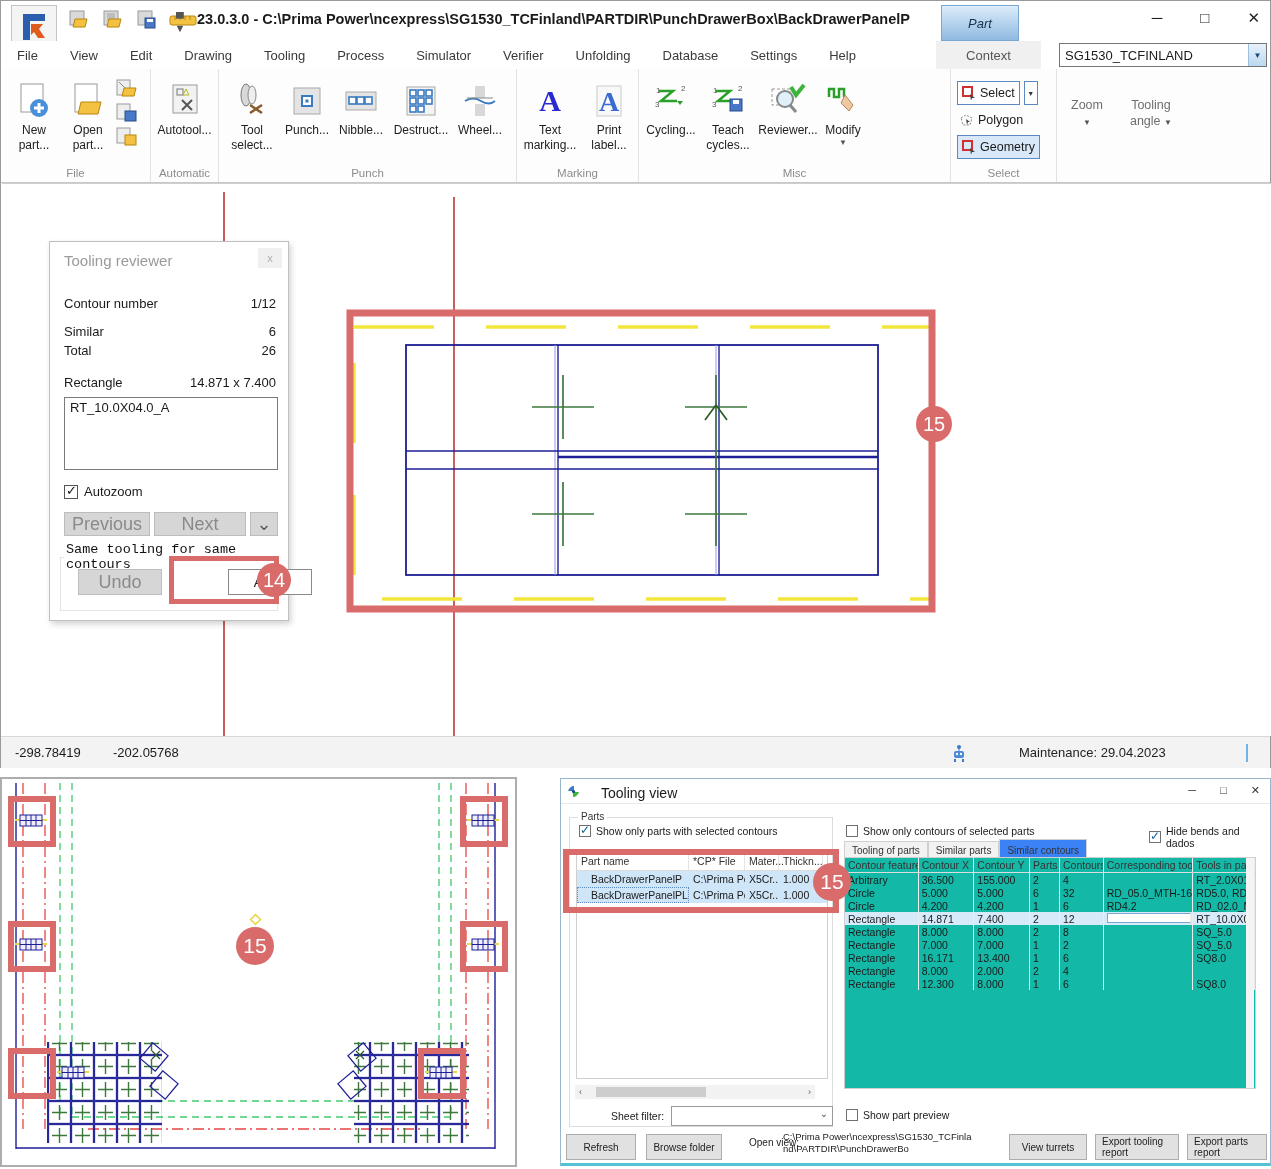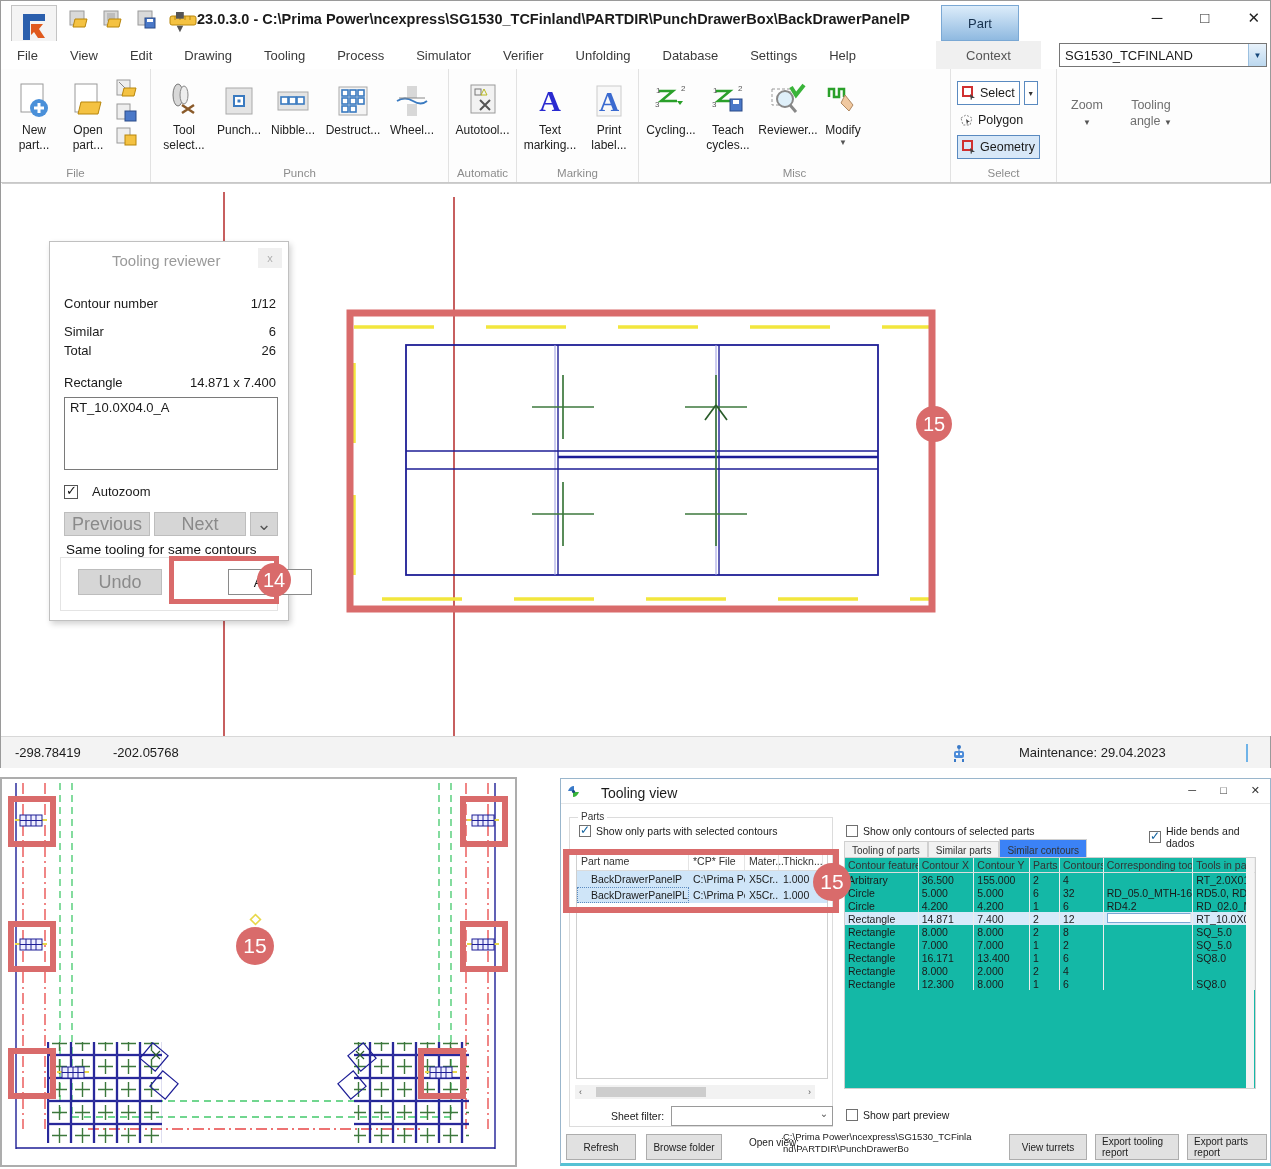--- a/index.html
+++ b/index.html
@@ -5,21 +5,21 @@
   * { margin:0; padding:0; box-sizing:border-box; }
   html,body { width:1271px; height:1169px; background:#fff; font-family:"Liberation Sans", sans-serif; color:#1a1a1a; overflow:hidden; }
 
   
   .main-window { position:absolute; left:0; top:0; width:1271px; height:768px; background:#fff; border:1px solid #9a9a9a; }
   .titlebar { position:absolute; left:0; top:0; width:100%; height:40px; background:#fff; }
   .app-logo { position:absolute; left:10px; top:4px; width:46px; height:44px; border:1px solid #c4c4c4; background:#f4f4f4; display:flex; align-items:center; justify-content:center; }
   .qat { position:absolute; left:66px; top:8px; display:flex; gap:10px; align-items:center; }
   .qat-chevron { position:absolute; left:172px; top:12px; color:#555; font-size:11px; line-height:10px; text-align:center; width:14px; }
   .win-title { position:absolute; left:196px; top:10px; font-size:14.5px; font-weight:bold; white-space:nowrap; }
-  .part-tab { position:absolute; left:940px; top:4px; width:78px; height:36px; background:linear-gradient(#dcecfa,#8fb9e0); border:1px solid #7aa8d4; display:flex; align-items:center; justify-content:center; font-size:13px; color:#16314e; }
+  .part-tab { position:absolute; left:940px; top:4px; width:78px; height:36px; background:linear-gradient(#dcecfa,#8fb9e0); border:1px solid #7aa8d4; display:flex; align-items:center; justify-content:center; font-size:13px; color:#16314e;font-style:italic; }
   .win-btns { position:absolute; right:10px; top:8px; display:flex; gap:38px; font-size:15px; color:#222; }
   .win-btns span { cursor:default; }
   .menubar { position:absolute; left:0; top:40px; width:100%; height:28px; background:#fff; display:flex; align-items:center; font-size:13px; color:#3a3a3a; }
   .menubar .mi { padding:5px 16px; }
   .context-wrap { position:absolute; left:935px; top:40px; width:105px; height:28px; background:#f0f0f0; display:flex; align-items:center; justify-content:center; font-size:13px; color:#555; }
   .machine-combo { position:absolute; left:1058px; top:42px; width:208px; height:24px; border:1px solid #767676; background:#fff; display:flex; align-items:center; font-size:13px; }
   .machine-combo .val { flex:1; padding-left:5px; white-space:nowrap; overflow:hidden; }
   .machine-combo .dd { width:18px; height:100%; background:linear-gradient(#e8f2fb,#bcd8ef); border-left:1px solid #9cc0e0; display:flex; align-items:center; justify-content:center; font-size:8px; color:#16477a; }
 
   
@@ -40,30 +40,30 @@
   
   .canvas { position:absolute; left:1px; top:182px; width:1269px; height:553px; background:#fff; border-top:1px solid #cfcfcf; }
   .canvas svg { position:absolute; left:0; top:0; }
 
   
   .badge { position:absolute; background:#d96b6b; color:#fff; border-radius:50%; display:flex; align-items:center; justify-content:center; font-size:20px; z-index:40; }
   .ann-rect { position:absolute; border:5px solid #d96b6b; z-index:30; }
 
   
   .dialog { position:absolute; left:48px; top:240px; width:240px; height:380px; background:#fff; border:1px solid #c0c0c0; box-shadow:2px 3px 6px rgba(0,0,0,.18); z-index:20; font-size:13px; }
-  .dlg-title { position:absolute; left:14px; top:10px; font-size:15px; color:#9a9a9a;margin-left:48px; }
+  .dlg-title { position:absolute; left:14px; top:10px; font-size:15px; color:#9a9a9a; }
   .dlg-close { position:absolute; right:6px; top:6px; width:24px; height:20px; background:#f0f0f0; color:#b0b0b0; display:flex; align-items:center; justify-content:center; font-size:11px; }
   .dlg-row { position:absolute; left:14px; right:12px; display:flex; justify-content:space-between; }
   .dlg-list { position:absolute; left:14px; top:155px; width:214px; height:73px; border:1px solid #7a7a7a; padding:2px 5px; font-size:13px; }
-  .dlg-check { position:absolute; left:14px; top:242px; display:flex; gap:14px; align-items:center;justify-content:space-between; }
+  .dlg-check { position:absolute; left:14px; top:242px; display:flex; gap:6px; align-items:center;justify-content:space-between; }
   .cbx { width:14px; height:14px; border:1px solid #555; background:#fff; position:relative; flex:none; }
   .cbx.on:after { content:"✓"; position:absolute; left:1px; top:-3px; font-size:13px; color:#111; }
   .dlg-btn { position:absolute; height:24px; background:#d6d6d6; border:1px solid #bdbdbd; color:#8a8a8a; display:flex; align-items:center; justify-content:center; font-size:18px; }
   .dlg-fieldset { position:absolute; left:10px; top:315px; width:218px; height:54px; border:1px solid #e4e4e4; }
-  .dlg-same { position:absolute; left:14px; top:300px; font-size:13.5px; color:#111; background:#fff; padding:0 2px; }
+  .dlg-same { position:absolute; left:14px; top:300px; font-size:13.5px; color:#111; background:#fff; padding:0 2px;font-family:Liberation Mono, monospace; }
   .btn-apply { position:absolute; left:178px; top:327px; width:84px; height:26px; background:#fff; border:1px solid #8a8a8a; color:#111; display:flex; align-items:center; justify-content:center; }
 
   
   .statusbar { position:absolute; left:0; top:735px; width:100%; height:32px; background:#f3f3f3; border-top:1px solid #d8d8d8; font-size:13px; display:flex; align-items:center; }
   .coord1 { position:absolute; left:14px; } .coord2 { position:absolute; left:112px; }
   .maint { position:absolute; left:1018px; color:#222; }
   .robot { position:absolute; left:948px; top:6px; }
   .sb-bar { position:absolute; left:1245px; top:7px; width:2px; height:18px; background:#6fb3e8; }
 
   
@@ -203,20 +203,35 @@
             <rect x="10" y="8" width="11" height="10" fill="#4a78c8" stroke="#2a4a88"></rect>
           </svg>
         <svg width="24" height="20" viewBox="0 0 24 20">
             <rect x="2" y="1" width="13" height="15" fill="#eee" stroke="#9a9a9a"></rect>
             <rect x="10" y="8" width="11" height="10" fill="#f4c242" stroke="#b8860b"></rect>
           </svg>
       </div>
       <div class="glabel">File</div>
     </div>
 
+    <div class="rgroup" style="width:68px; justify-content:center;">
+      <div class="rbtn" style="width:64px;">
+        <div class="ric">
+          <svg width="34" height="38" viewBox="0 0 34 38">
+              <rect x="5" y="3" width="24" height="28" fill="#f2f2f2" stroke="#9a9a9a"></rect>
+              <rect x="9" y="7" width="6" height="6" fill="none" stroke="#777"></rect>
+              <path d="M18 7 l3 6 h-6 z" fill="none" stroke="#b8b820"></path>
+              <path d="M14 18 l10 10 m0-10 l-10 10" stroke="#555" stroke-width="2"></path>
+            </svg>
+        </div>
+        <span>Autotool...</span>
+      </div>
+      <div class="glabel">Automatic</div>
+    </div>
+
     <div class="rgroup" style="width:298px; padding-left:4px;">
       <div class="rbtn" style="width:58px;">
         <div class="ric">
           <svg width="36" height="40" viewBox="0 0 36 40">
               <ellipse cx="12" cy="14" rx="5" ry="11" fill="#d8d8d8" stroke="#777"></ellipse>
               <ellipse cx="18" cy="14" rx="4" ry="9" fill="#eee" stroke="#888"></ellipse>
               <path d="M16 24 l12 8 m-12 0 l12 -8" stroke="#8a5a2a" stroke-width="2.5"></path>
             </svg>
         </div>
         <span>Tool select...</span>
@@ -265,35 +280,20 @@
           <svg width="34" height="34" viewBox="0 0 34 34">
               <rect x="12" y="2" width="10" height="12" fill="#d8d8d8"></rect>
               <rect x="12" y="20" width="10" height="12" fill="#d8d8d8"></rect>
               <path d="M2 17 q8 -5 16 0 q8 5 14 0" fill="none" stroke="#3a7ac0" stroke-width="1.8"></path>
               <path d="M4 14 h26" stroke="#888"></path>
             </svg>
         </div>
         <span>Wheel...</span>
       </div>
       <div class="glabel">Punch</div>
-    </div>
-
-    <div class="rgroup" style="width:68px; justify-content:center;">
-      <div class="rbtn" style="width:64px;">
-        <div class="ric">
-          <svg width="34" height="38" viewBox="0 0 34 38">
-              <rect x="5" y="3" width="24" height="28" fill="#f2f2f2" stroke="#9a9a9a"></rect>
-              <rect x="9" y="7" width="6" height="6" fill="none" stroke="#777"></rect>
-              <path d="M18 7 l3 6 h-6 z" fill="none" stroke="#b8b820"></path>
-              <path d="M14 18 l10 10 m0-10 l-10 10" stroke="#555" stroke-width="2"></path>
-            </svg>
-        </div>
-        <span>Autotool...</span>
-      </div>
-      <div class="glabel">Automatic</div>
     </div>
 
     <div class="rgroup" style="width:122px; padding-left:2px;">
       <div class="rbtn" style="width:62px;">
         <div class="ric">
           <svg width="34" height="36" viewBox="0 0 34 36">
               <text x="17" y="28" text-anchor="middle" font-size="30" font-family="Liberation Serif, serif" fill="#2a2ad0" font-weight="bold">A</text>
             </svg>
         </div>
         <span>Text marking...</span>

